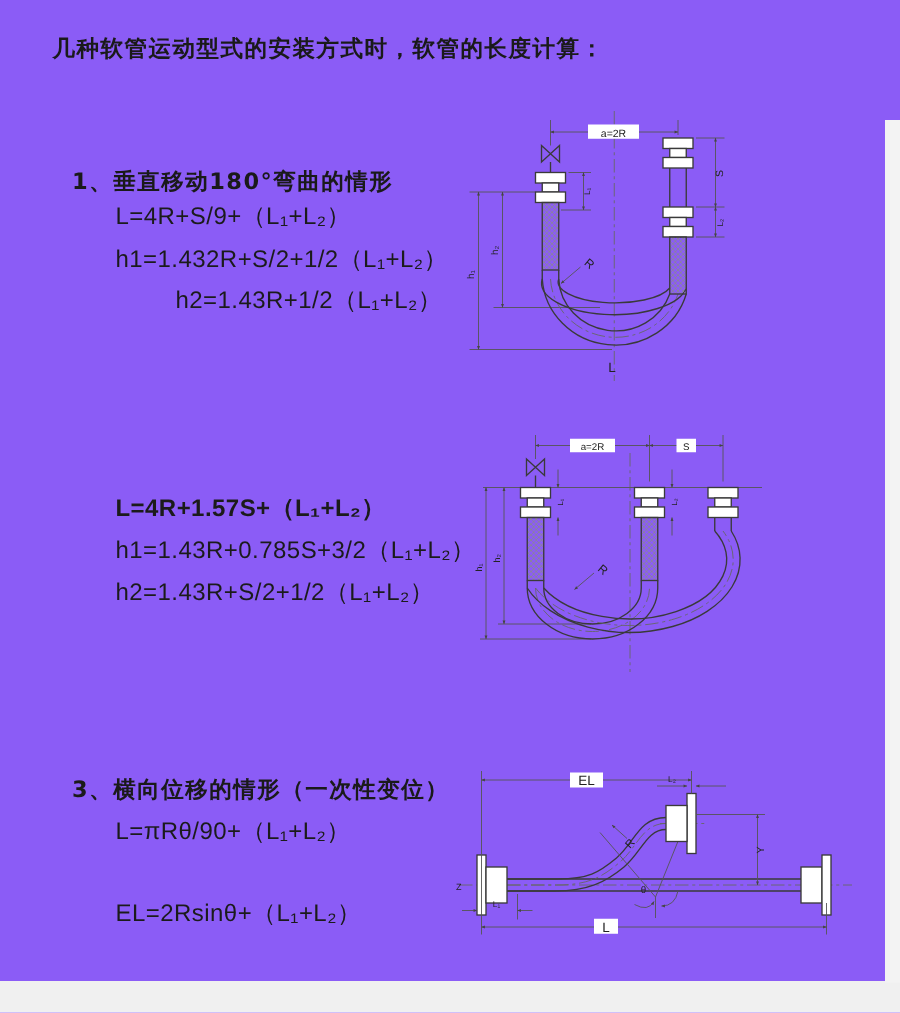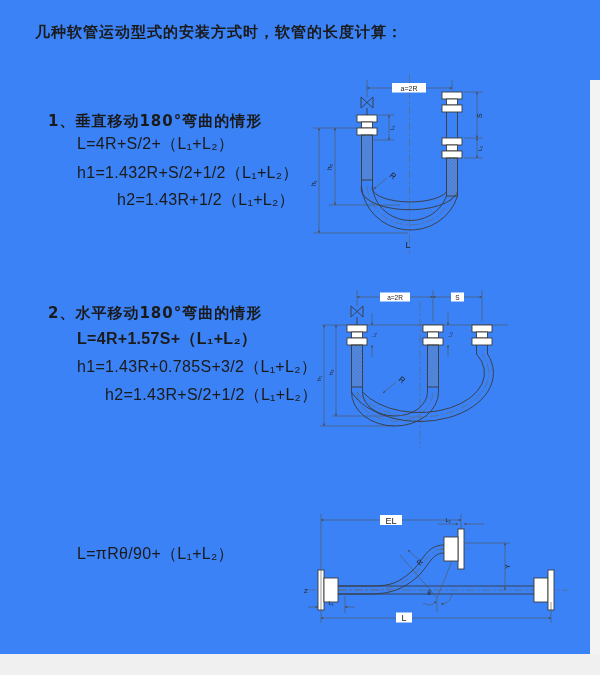--- a/index.html
+++ b/index.html
@@ -1,28 +1,28 @@
 <!DOCTYPE html>
 <html><head>
 <meta charset="utf-8">
 <style>
   html,body{margin:0;padding:0;background:#fff;}
-  .page{position:relative;width:600px;height:675px;background:#3b82f6;overflow:hidden;
+  .page{position:relative;width:600px;height:675px;background:#8b5cf6;overflow:hidden;
         font-family:"Liberation Sans",sans-serif;color:#1a1a1a;}
   .scan-edge-bottom{position:absolute;left:0;top:654px;width:600px;height:21px;background:#f0f0f0;}
   .scan-edge-right{position:absolute;left:590px;top:80px;width:10px;height:575px;background:#f3f3f3;}
   .title{position:absolute;left:35px;top:23px;font-size:15px;font-weight:bold;letter-spacing:1px;
          font-family:"DejaVu Sans",sans-serif;}
   .sec-h{position:absolute;font-size:15px;font-weight:bold;letter-spacing:1px;
          font-family:"DejaVu Sans",sans-serif;text-align:right;}
   .s1h{left:48px;top:112px;} .s2h{left:48px;top:304px;} .s3h{left:48px;top:517px;}
   .formula{position:absolute;left:77px;font-size:16px;letter-spacing:.3px;color:#1b1b1b;
            font-family:"Liberation Sans",sans-serif;}
   .f11{top:134px;} .f12{top:163px;} .f13{top:190px;margin-left:40px;}
-  .f21{top:329px;font-weight:bold;} .f22{top:357px;} .f23{top:385px;margin-left:28px;}
+  .f21{top:329px;font-weight:bold;} .f22{top:357px;} .f23{top:385px;}
   .f31{top:544px;} .f32{top:572px;} .f33{top:599px;}
   .dgm{position:absolute;}
   .d1{left:305px;top:68px;} .d2{left:312px;top:276px;} .d3{left:300px;top:498px;}
   .ln{stroke:#3a3a3a;stroke-width:.9;fill:none;}
   .lnf{stroke:#3a3a3a;stroke-width:.9;fill:#ffffff;}
   .braid{fill:url(#hatch);stroke:#3a3a3a;stroke-width:.9;}
   .dim{stroke:#555;stroke-width:.6;fill:none;}
   .cl{stroke:#666;stroke-width:.6;fill:none;stroke-dasharray:9 2.5 2 2.5;}
   svg text{fill:#222;font-family:"Liberation Sans",sans-serif;}
   .wbg{fill:#ffffff;stroke:none;}
@@ -41,30 +41,31 @@
   </defs>
 </svg>
 
 <div class="page">
   <div class="scan-edge-bottom"></div>
   <div class="scan-edge-right"></div>
 
   <div class="title">几种软管运动型式的安装方式时，软管的长度计算：</div>
 
   <div class="sec-h s1h">1、垂直移动180°弯曲的情形</div>
-  <div class="formula f11">L=4R+S/2+（L₁+L₂）</div>
+  <div class="formula f11">L=4R+S/9+（L₁+L₂）</div>
   <div class="formula f12">h1=1.432R+S/2+1/2（L₁+L₂）</div>
   <div class="formula f13">h2=1.43R+1/2（L₁+L₂）</div>
 
-  <div class="sec-h s2h">2、水平移动180°弯曲的情形</div>
   <div class="formula f21">L=4R+1.57S+（L₁+L₂）</div>
   <div class="formula f22">h1=1.43R+0.785S+3/2（L₁+L₂）</div>
   <div class="formula f23">h2=1.43R+S/2+1/2（L₁+L₂）</div>
 
+  <div class="sec-h s3h">3、横向位移的情形（一次性变位）</div>
   <div class="formula f31">L=πRθ/90+（L₁+L₂）</div>
+  <div class="formula f33">EL=2Rsinθ+（L₁+L₂）</div>
 
   <svg class="dgm d1" width="245" height="192" viewBox="0 0 245 192">
     <path class="cl" d="M104.5,6 V186"></path>
 
     <g>
       <path class="dim" d="M62,12 V29 M147,12 V22"></path>
       <path class="dim" d="M62,20 H147" marker-start="url(#arr)" marker-end="url(#arr)"></path>
       <rect class="wbg" x="87" y="15" width="34" height="9.5"></rect>
       <text x="104" y="23" font-size="7" text-anchor="middle">a=2R</text>
     </g>

